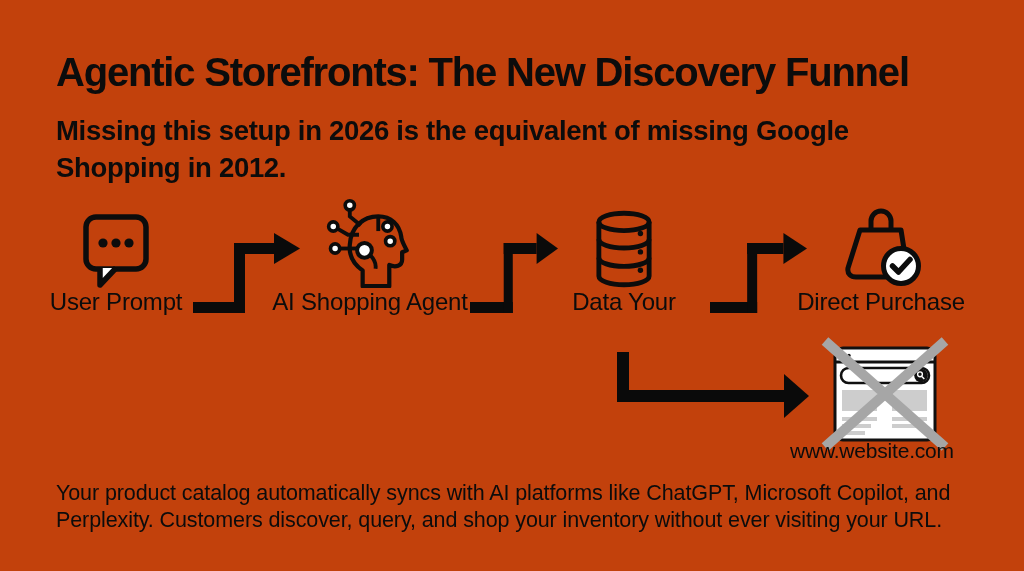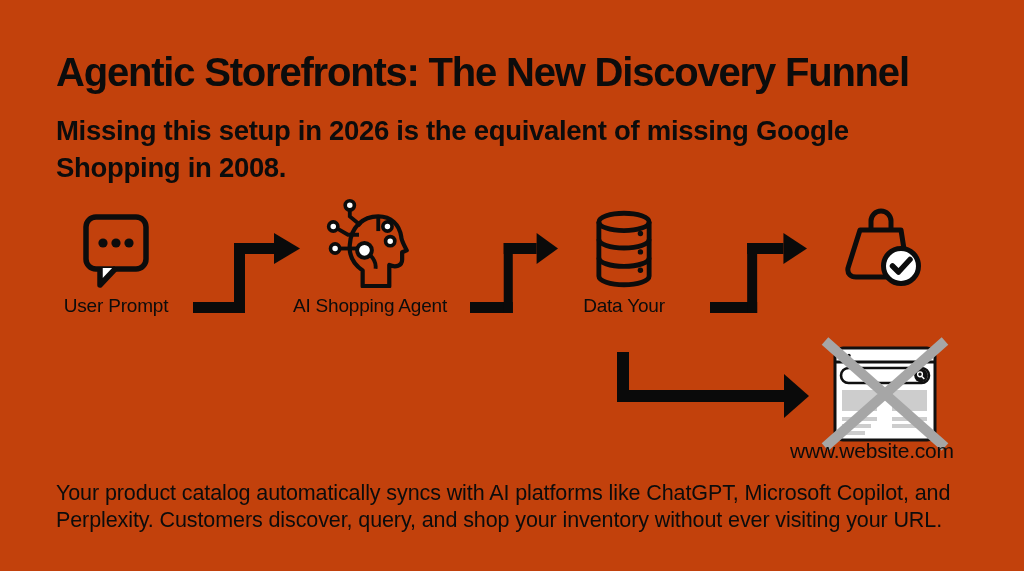--- a/index.html
+++ b/index.html
@@ -18,41 +18,41 @@
     white-space:nowrap;
   }
   .subtitle {
     position:absolute; left:56px; top:113px;
     font-size:27.5px; font-weight:700; letter-spacing:-0.3px;
     line-height:1.33; max-width:900px;
   }
   .step { position:absolute; text-align:center; }
   .step .icon-box { height:84px; display:flex; align-items:flex-end; justify-content:center; }
   .step .step-label {
-    margin-top:7px; font-size:19px; letter-spacing:-0.2px; line-height:1.2;
+    font-size:24px; letter-spacing:-0.2px; line-height:1.2;
     color:#0c0c0c;
   }
   .arrow-svg, .icon-svg { display:block; }
   .abs { position:absolute; }
   .website-label {
     position:absolute; left:790px; top:439px; width:182px;
     font-size:21px; letter-spacing:-0.2px;
   }
   .footer {
     position:absolute; left:56px; top:480px; width:924px;
     font-size:21.5px; line-height:1.27; letter-spacing:-0.1px;
   }
 </style>
 </head>
 <body>
 
 <div class="canvas">
 
   <h1 class="title">Agentic Storefronts: The New Discovery Funnel</h1>
-  <h2 class="subtitle">Missing this setup in 2026 is the equivalent of missing Google Shopping in 2008.</h2>
+  <h2 class="subtitle">Missing this setup in 2026 is the equivalent of missing Google Shopping in 2012.</h2>
 
   <div class="step" style="left:36px; top:204px; width:160px;">
     <div class="icon-box">
       <svg class="icon-svg" width="66" height="74" viewBox="0 0 66 74">
         <rect x="3" y="3" width="60" height="52" rx="10" fill="none" stroke="#0c0c0c" stroke-width="5.5"></rect>
         <path d="M17 54 V71 L33 54" fill="#ffffff" stroke="#0c0c0c" stroke-width="5.5" stroke-linejoin="round"></path>
         <circle cx="20" cy="29" r="4.6" fill="#0c0c0c"></circle>
         <circle cx="33" cy="29" r="4.6" fill="#0c0c0c"></circle>
         <circle cx="46" cy="29" r="4.6" fill="#0c0c0c"></circle>
       </svg>
@@ -127,20 +127,21 @@
 
   <div class="step" style="left:791px; top:204px; width:180px;">
     <div class="icon-box">
       <svg class="icon-svg" width="84" height="82" viewBox="0 0 84 82">
         <path d="M32 26 V15 A10 10 0 0 1 52 15 V26" fill="none" stroke="#0c0c0c" stroke-width="5"></path>
         <path d="M21 24 H62 L68 62 C69 68 65 71 60 71 H17 C12 71 8 68 9 62 Z" fill="none" stroke="#0c0c0c" stroke-width="5" stroke-linejoin="round"></path>
         <circle cx="62" cy="60" r="17.5" fill="#ffffff" stroke="#0c0c0c" stroke-width="5"></circle>
         <path d="M53.5 60 L59.5 66 L71 53.5" fill="none" stroke="#0c0c0c" stroke-width="5.5" stroke-linecap="round" stroke-linejoin="round"></path>
       </svg>
     </div>
+    <div class="step-label">Direct Purchase</div>
   </div>
 
   <svg class="arrow-svg abs" style="left:616px; top:352px;" width="193" height="67" viewBox="0 0 193 67">
     <rect x="1" y="0" width="12" height="50" fill="#0a0a0a"></rect>
     <rect x="1" y="38" width="167" height="12" fill="#0a0a0a"></rect>
     <polygon points="168,22 193,44 168,66" fill="#0a0a0a"></polygon>
   </svg>
 
   <svg class="icon-svg abs" style="left:820px; top:336px;" width="130" height="118" viewBox="0 0 130 118">
     <rect x="15" y="12" width="100" height="92" rx="8" fill="#ffffff" stroke="#101010" stroke-width="3"></rect>

